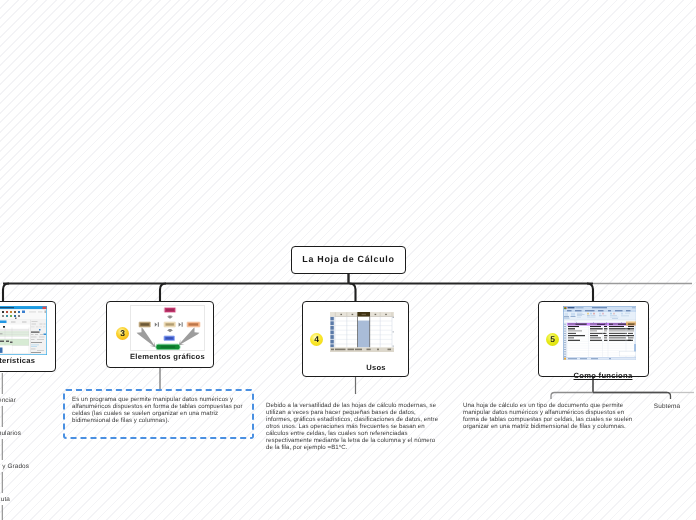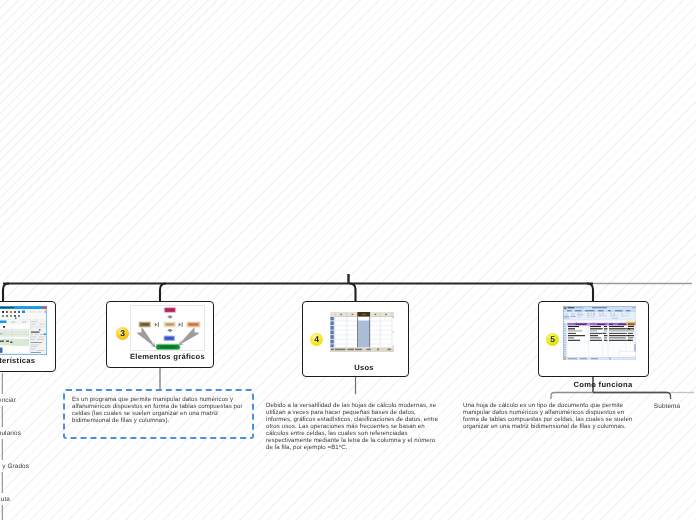--- a/index.html
+++ b/index.html
@@ -59,20 +59,23 @@
     <path d="M593 377 L593 392.5" stroke="#3b3b3b" stroke-width="1.5" fill="none"></path>
     <path d="M551 399 L551 396 Q551 392.5 554.5 392.5 L667 392.5" stroke="#8d8d8d" stroke-width="1.3" fill="none"></path>
     <path d="M593 392.5 L667 392.5 Q670.5 392.5 670.5 396 L670.5 399" stroke="#4f4f4f" stroke-width="1.3" fill="none"></path>
     <path d="M670 392.5 L694 392.5" stroke="#c3c3c3" stroke-width="1.3" fill="none"></path>
 
     <path d="M355.5 377 L355.5 394" stroke="#6e6e6e" stroke-width="1.2" fill="none"></path>
 
     <path d="M160 367 L160 389" stroke="#6e6e6e" stroke-width="1.2" fill="none"></path>
   </svg>
 
+  <div class="node root-node" style="left:291px;top:246px;width:115px;height:28px;">
+    <div class="node-title root-title">La Hoja de Cálculo</div>
+  </div>
 
   <div class="node topic" style="left:-49px;top:300.5px;width:104.5px;height:71.5px;">
     <div class="thumb" style="left:15px;top:4px;width:80px;height:49px;background:transparent;">
       <svg viewBox="0 0 160 98" width="80" height="49">
         <rect x="0" y="0" width="160" height="98" fill="#f5f5f5"></rect>
 
         <rect x="0" y="0" width="160" height="6.5" fill="#1f9ae0"></rect>
         <g fill="#17496f">
           <rect x="4" y="2" width="30" height="2.4"></rect>
           <rect x="36" y="2" width="22" height="2.4"></rect>
@@ -352,21 +355,21 @@
           <rect x="1.0" y="36.6" width="3.0" height="1.6"></rect>
           <rect x="5.0" y="36.6" width="10.5" height="1.6"></rect>
           <rect x="17.5" y="36.6" width="6.5" height="1.6"></rect>
           <rect x="25.0" y="36.6" width="7.0" height="1.6"></rect>
           <rect x="36.5" y="36.6" width="4.2" height="1.6"></rect>
           <rect x="47.0" y="36.6" width="2.0" height="1.6"></rect>
           <rect x="57.5" y="36.6" width="3.5" height="1.6"></rect>
         </g>
       </svg>
     </div>
-    <div class="node-title topic-title" style="left:11px;top:61px;width:100px;">Usos</div>
+    <div class="node-title topic-title" style="left:23px;top:61px;width:100px;">Usos</div>
   </div>
 
   <div class="subtema" style="left:612px;top:403px;width:110px;">Subtema</div>
 
   <div class="sublist">
     <div class="subitem" style="top:395.5px;left:-144px;width:160px;">Referenciar</div>
     <div class="subitem" style="top:428.5px;left:-139px;width:160px;">Formularios</div>
     <div class="subitem" style="top:461.5px;left:-131px;width:160px;">Filas y Grados</div>
     <div class="subitem" style="top:494.5px;left:-150px;width:160px;">Ruta</div>
   </div>
@@ -583,16 +586,16 @@
         <rect x="2" y="103.4" width="4" height="4" fill="#e8a93c"></rect>
 
         <rect x="142" y="39.4" width="5" height="62.6" fill="#eaf1fa"></rect>
         <rect x="142" y="76" width="5" height="22" fill="#a8c4e6"></rect>
 
         <rect x="113" y="91" width="33" height="9" fill="#ffffff" stroke="#c8d4e2" stroke-width="0.6"></rect>
 
         <rect x="0.6" y="0.6" width="145.8" height="107.8" fill="none" stroke="#7ba3d4" stroke-width="1.2"></rect>
       </svg>
     </div>
-    <div class="node-title topic-title" style="left:14px;top:78px;width:100px;">Como funciona</div>
+    <div class="node-title topic-title" style="left:14px;top:69px;width:100px;text-decoration:underline;">Como funciona</div>
   </div>
 
 </div>
 
 </body></html>

